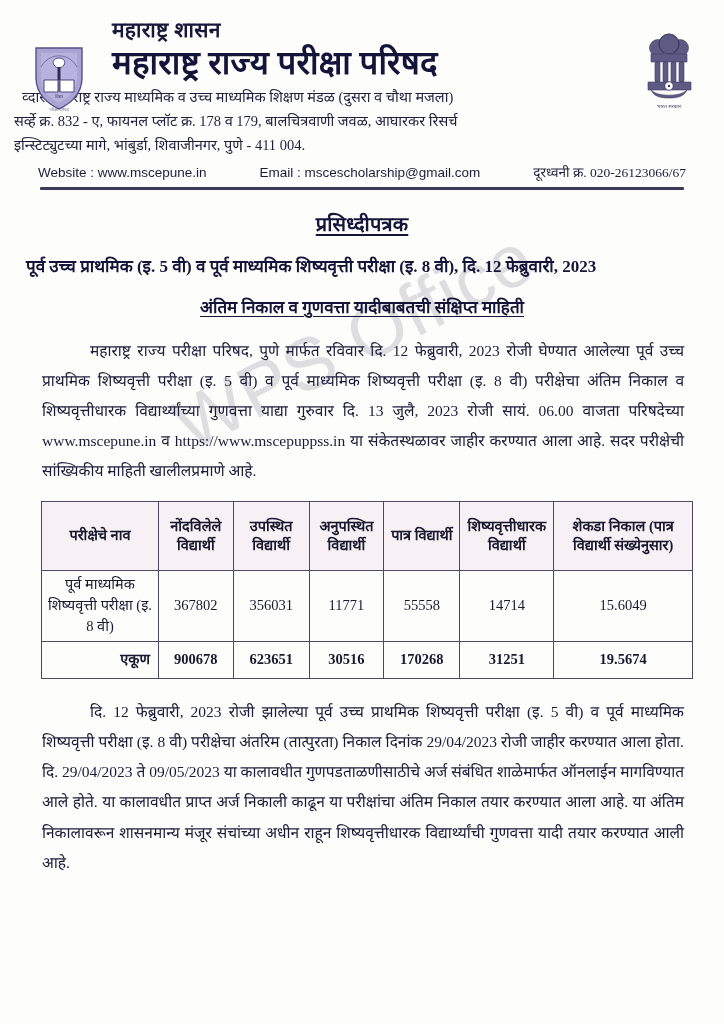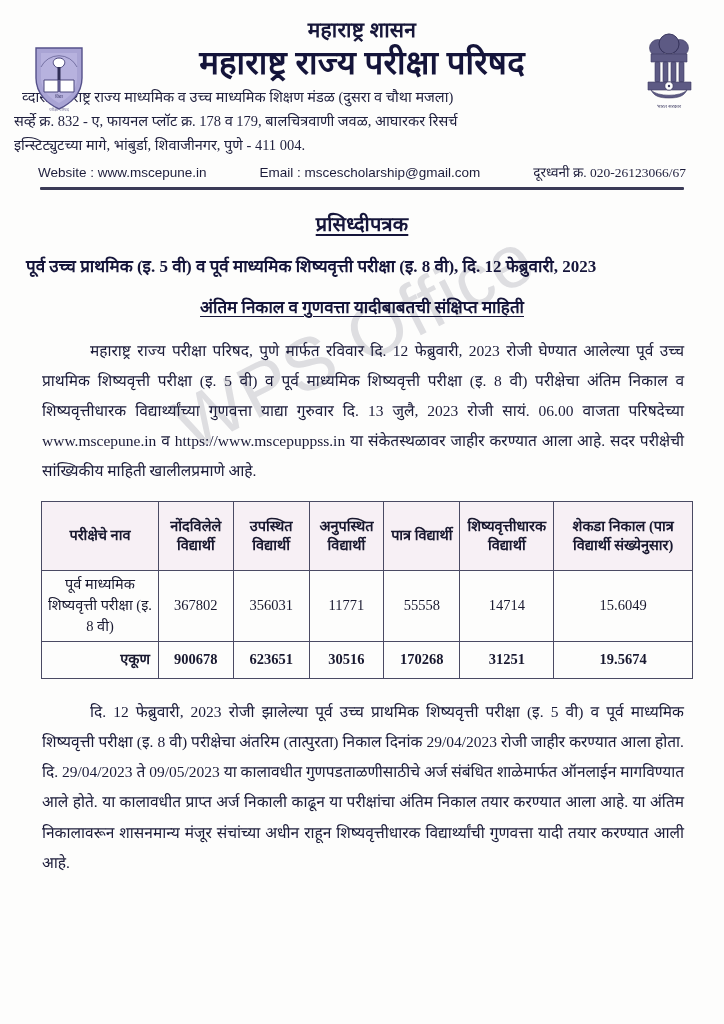--- a/index.html
+++ b/index.html
@@ -50,21 +50,20 @@
   }
   .logo-left{
     position:absolute; left:24px; top:34px;
     width:70px;height:78px;
   }
   .logo-right{
     position:absolute; right:20px; top:32px;
     width:70px;height:82px;
   }
   .head-center{
-    text-align:center;
     padding:0 98px;
   }
   .gov-line{
     font-family:"Liberation Serif","DejaVu Serif",serif;
     font-size:21px;font-weight:700;
     color:#17173a;
     letter-spacing:.3px;
     line-height:1.15;
     margin-top:6px;
   }

